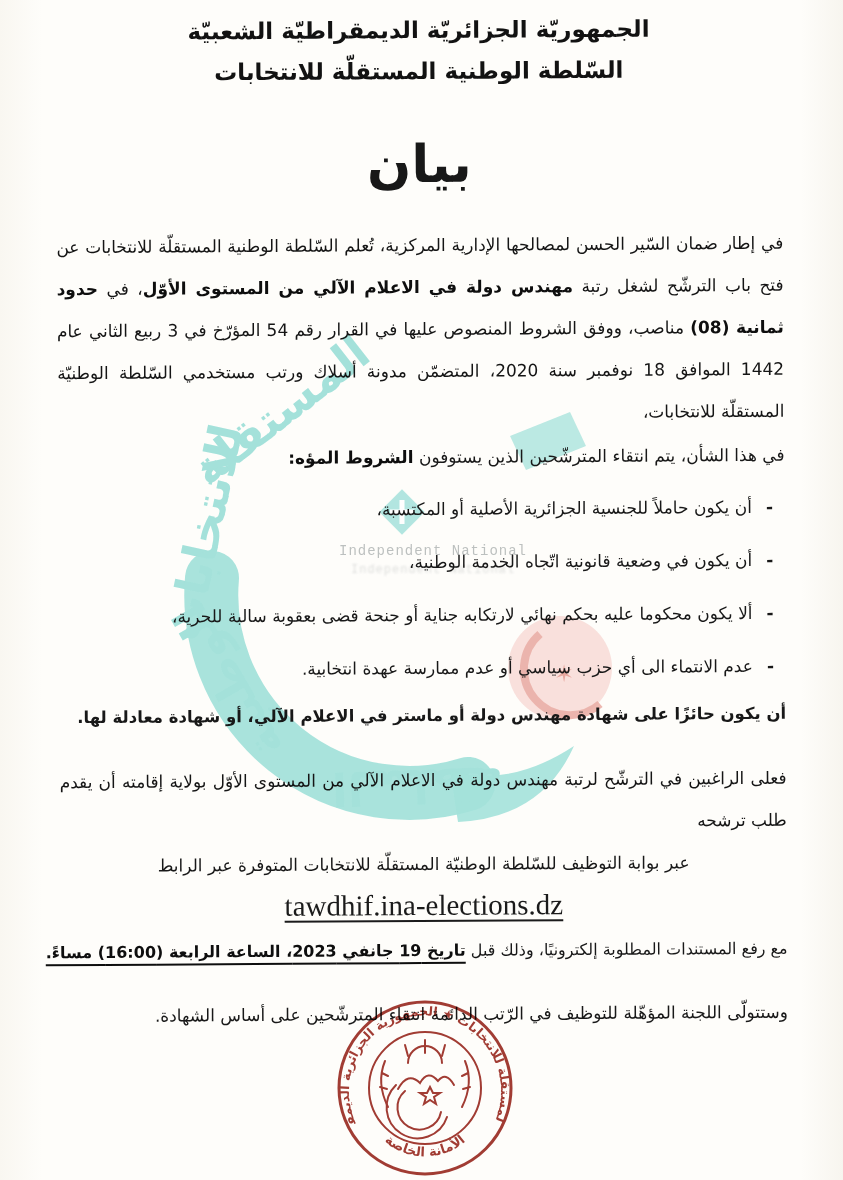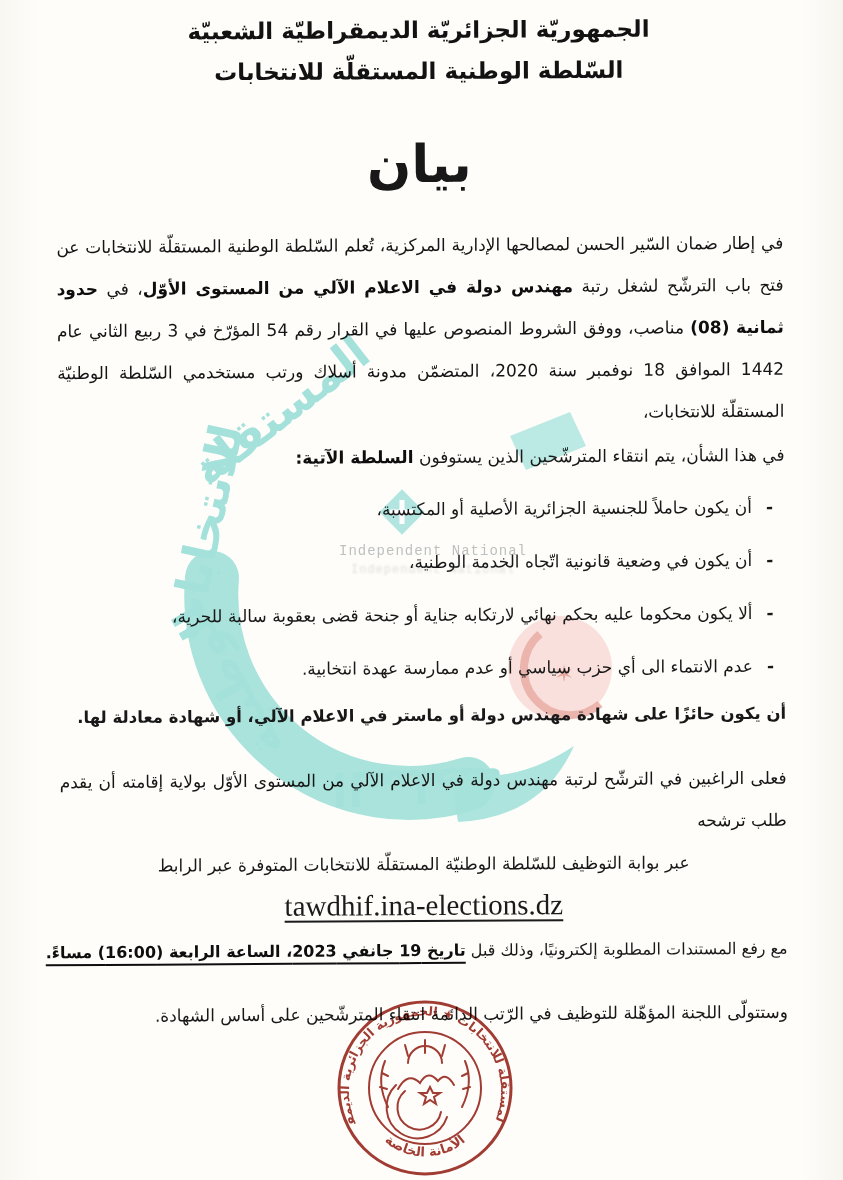--- a/index.html
+++ b/index.html
@@ -94,21 +94,21 @@
 
   <div class="content">
 
     <div class="hdr">الجمهوريّة الجزائريّة الديمقراطيّة الشعبيّة</div>
     <div class="hdr">السّلطة الوطنية المستقلّة للانتخابات</div>
 
     <div class="title">بيان</div>
 
     <div class="para p1"><span>في إطار ضمان السّير الحسن لمصالحها الإدارية المركزية، تُعلم السّلطة الوطنية المستقلّة للانتخابات عن فتح باب الترشّح لشغل رتبة </span><span class="bold">مهندس دولة في الاعلام الآلي من المستوى الأوّل</span><span>، في </span><span class="bold">حدود ثمانية (08)</span><span> مناصب، ووفق الشروط المنصوص عليها في القرار رقم 54 المؤرّخ في 3 ربيع الثاني عام 1442 الموافق 18 نوفمبر سنة 2020، المتضمّن مدونة أسلاك ورتب مستخدمي السّلطة الوطنيّة المستقلّة للانتخابات،</span></div>
 
-    <div class="intro"><span>في هذا الشأن، يتم انتقاء المترشّحين الذين يستوفون </span><span class="bold">السلطة الآتية:</span></div>
+    <div class="intro"><span>في هذا الشأن، يتم انتقاء المترشّحين الذين يستوفون </span><span class="bold">الشروط المؤه:</span></div>
 
     <ul class="conds">
       <li>
         <span class="dash">-</span><span>أن يكون حاملاً للجنسية الجزائرية الأصلية أو المكتسبة،</span>
       </li>
       <li>
         <span class="dash">-</span><span>أن يكون في وضعية قانونية اتّجاه الخدمة الوطنية،</span>
       </li>
       <li>
         <span class="dash">-</span><span>ألا يكون محكوما عليه بحكم نهائي لارتكابه جناية أو جنحة قضى بعقوبة سالبة للحرية،</span>

